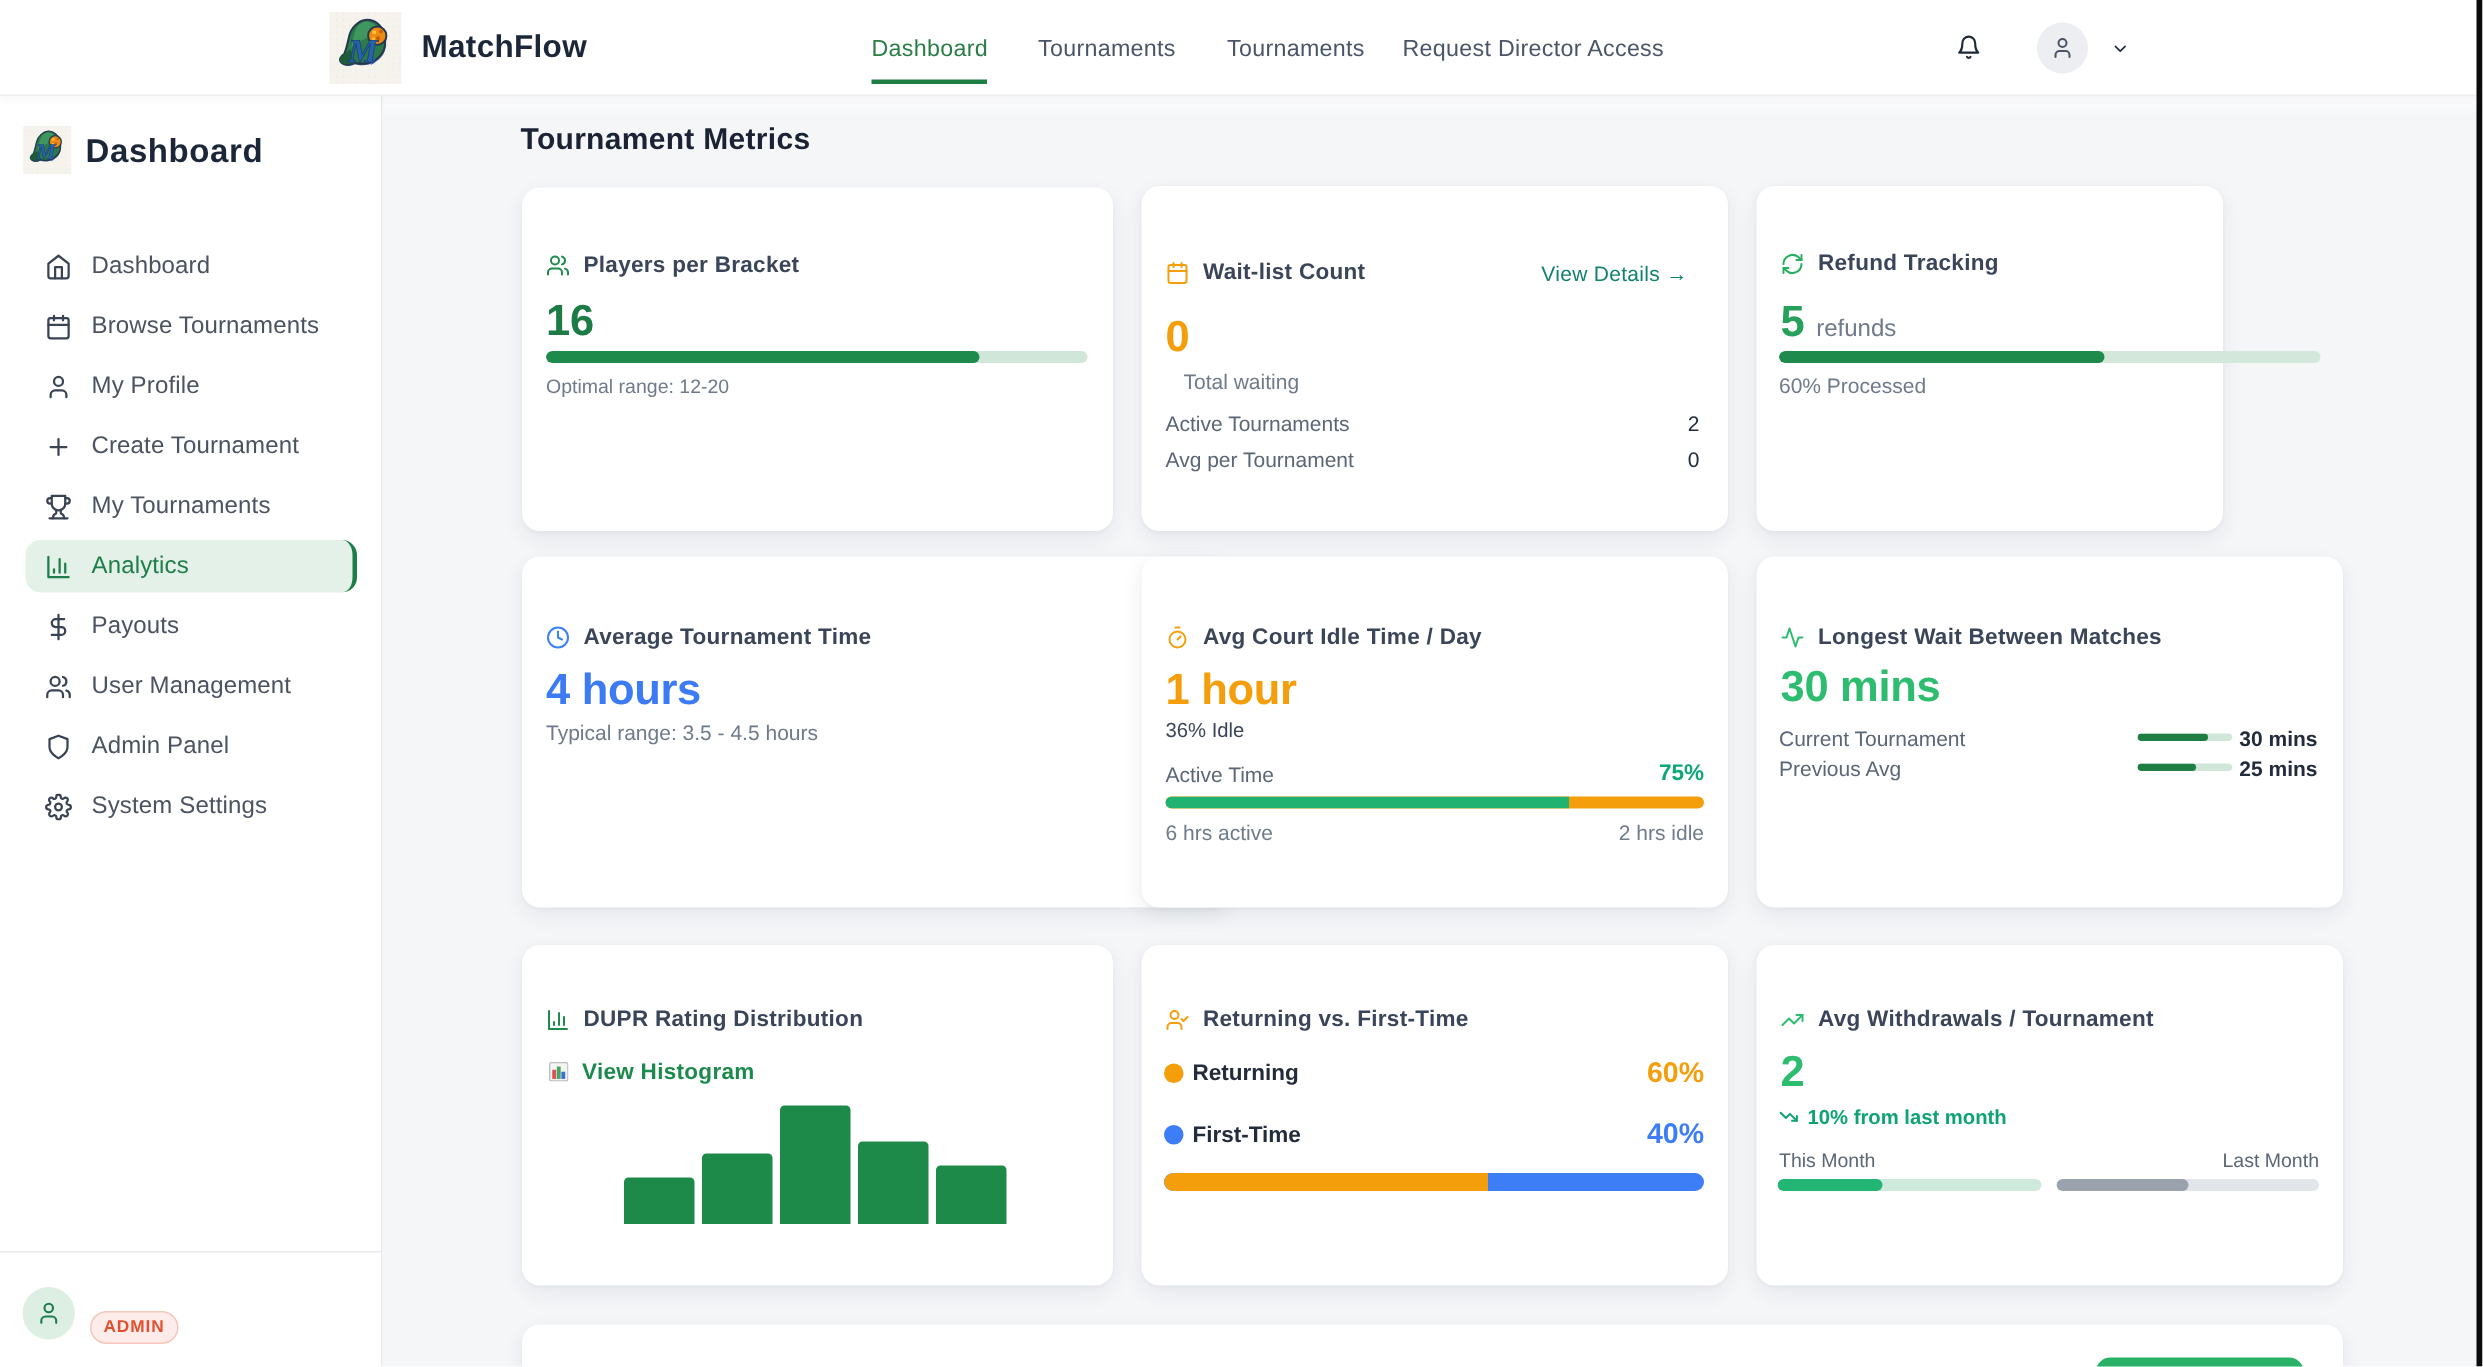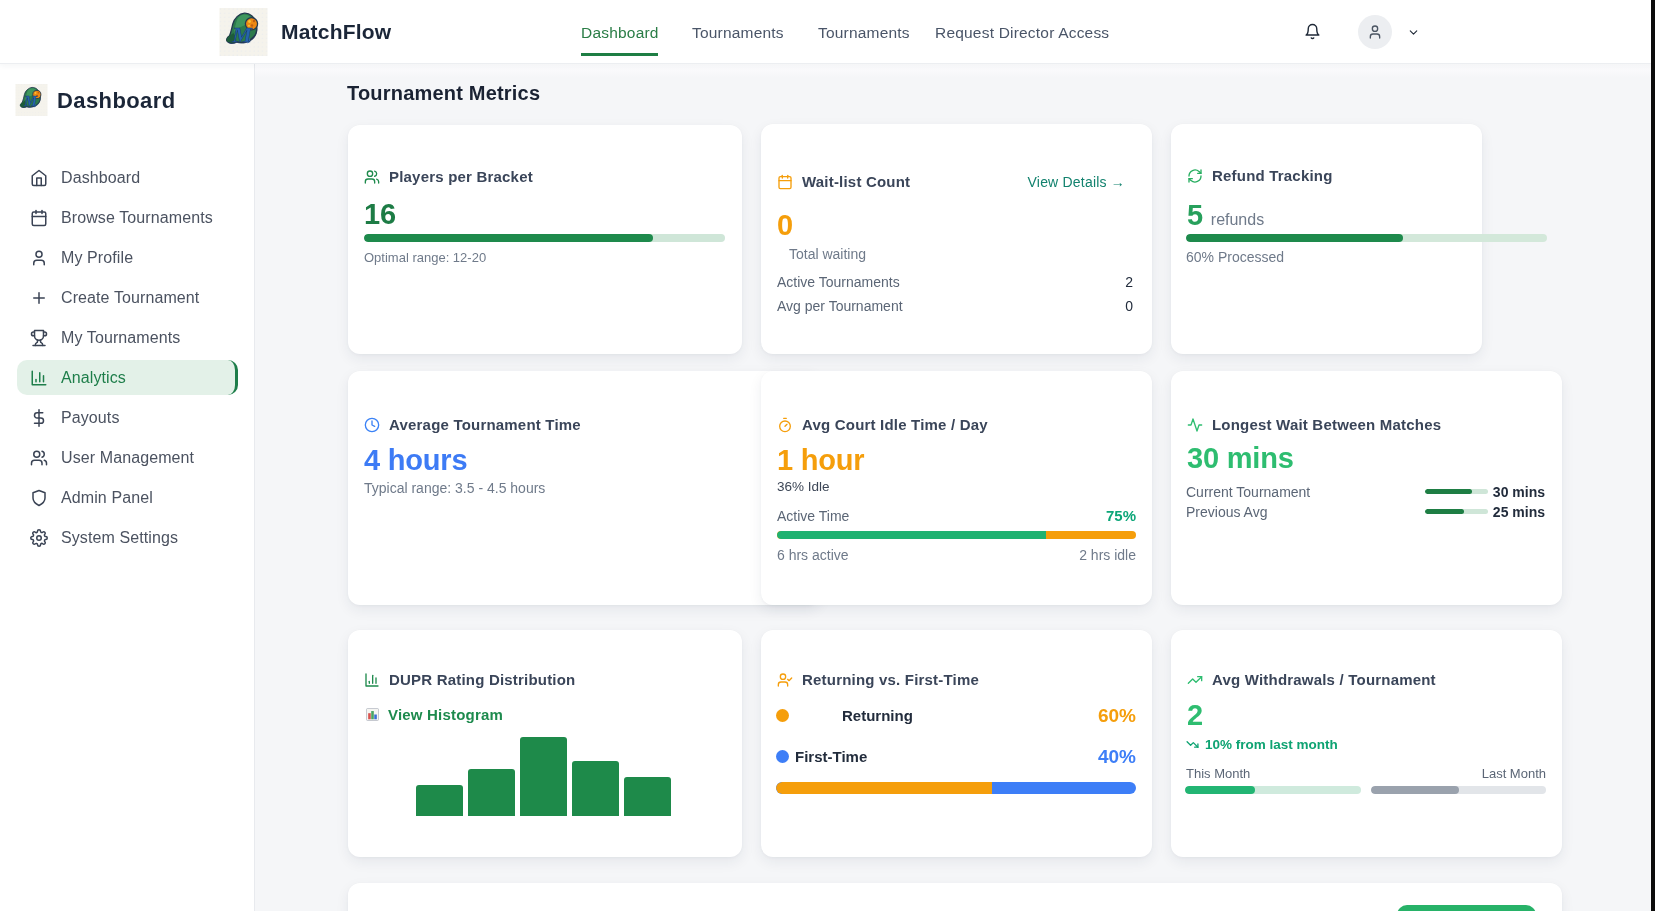--- a/index.html
+++ b/index.html
@@ -206,21 +206,21 @@
   <div class="card" id="c8">
     <div class="chead" style="top:41px;">
       <svg width="16" height="16" viewBox="0 0 24 24" fill="none" stroke="#f59e0b" stroke-width="2" stroke-linecap="round" stroke-linejoin="round">
             <path d="M16 21v-2a4 4 0 0 0-4-4H6a4 4 0 0 0-4 4v2"></path>
             <circle cx="9" cy="7" r="4"></circle>
             <polyline points="16 11 18 13 22 9"></polyline>
           </svg>
       <span class="ctitle">Returning vs. First-Time</span>
     </div>
     <div class="abs" style="left:15px; top:79px; width:13px; height:13px; border-radius:50%; background:#f59e0b;"></div>
-    <div class="abs" style="left:34px; top:76px; font-size:15px; line-height:19px; font-weight:700; color:#222c3c;margin-left:47px;">Returning</div>
+    <div class="abs" style="left:34px; top:76px; font-size:15px; line-height:19px; font-weight:700; color:#222c3c;">Returning</div>
     <div class="abs" style="right:16px; top:76px; font-size:19px; line-height:1; font-weight:700; color:#f59e0b;">60%</div>
     <div class="abs" style="left:15px; top:120px; width:13px; height:13px; border-radius:50%; background:#3d7ef7;"></div>
     <div class="abs" style="left:34px; top:117px; font-size:15px; line-height:19px; font-weight:700; color:#222c3c;">First-Time</div>
     <div class="abs" style="right:16px; top:117px; font-size:19px; line-height:1; font-weight:700; color:#3d7ef7;">40%</div>
     <div class="bar" style="left:15px; top:152px; width:360px; height:12px; background:#3d7ef7; border-radius:6px;">
           <div class="fill" style="width:60%; background:#f59e0b; border-radius:6px 0 0 6px;"></div>
         </div>
   </div>
 
   <div class="card" id="c9">
@@ -393,16 +393,25 @@
     <span class="lbl">Admin Panel</span>
   </div>
   <div class="mitem" style="top:454px;">
     <svg width="18" height="18" viewBox="0 0 24 24" fill="none" stroke="#3a4354" stroke-width="2" stroke-linecap="round" stroke-linejoin="round">
           <circle cx="12" cy="12" r="3"></circle>
           <path d="M19.4 15a1.65 1.65 0 0 0 .33 1.82l.06.06a2 2 0 0 1 0 2.83 2 2 0 0 1-2.83 0l-.06-.06a1.65 1.65 0 0 0-1.82-.33 1.65 1.65 0 0 0-1 1.51V21a2 2 0 0 1-2 2 2 2 0 0 1-2-2v-.09A1.65 1.65 0 0 0 9 19.4a1.65 1.65 0 0 0-1.82.33l-.06.06a2 2 0 0 1-2.83 0 2 2 0 0 1 0-2.83l.06-.06a1.65 1.65 0 0 0 .33-1.82 1.65 1.65 0 0 0-1.51-1H3a2 2 0 0 1-2-2 2 2 0 0 1 2-2h.09A1.65 1.65 0 0 0 4.6 9a1.65 1.65 0 0 0-.33-1.82l-.06-.06a2 2 0 0 1 0-2.83 2 2 0 0 1 2.83 0l.06.06a1.65 1.65 0 0 0 1.82.33H9a1.65 1.65 0 0 0 1-1.51V3a2 2 0 0 1 2-2 2 2 0 0 1 2 2v.09a1.65 1.65 0 0 0 1 1.51 1.65 1.65 0 0 0 1.82-.33l.06-.06a2 2 0 0 1 2.83 0 2 2 0 0 1 0 2.83l-.06.06a1.65 1.65 0 0 0-.33 1.82V9a1.65 1.65 0 0 0 1.51 1H21a2 2 0 0 1 2 2 2 2 0 0 1-2 2h-.09a1.65 1.65 0 0 0-1.51 1z"></path>
         </svg>
     <span class="lbl">System Settings</span>
   </div>
 
+  <div id="sbfoot">
+    <div id="sbavatar">
+          <svg width="17" height="17" viewBox="0 0 24 24" fill="none" stroke="#1e7e4a" stroke-width="2" stroke-linecap="round" stroke-linejoin="round">
+            <path d="M19 21v-2a4 4 0 0 0-4-4H9a4 4 0 0 0-4 4v2"></path>
+            <circle cx="12" cy="7" r="4"></circle>
+          </svg>
+        </div>
+    <span id="adminbadge">ADMIN</span>
+  </div>
 </div>
 
 <div id="edge"></div>
 </div>
 
 </body></html>

